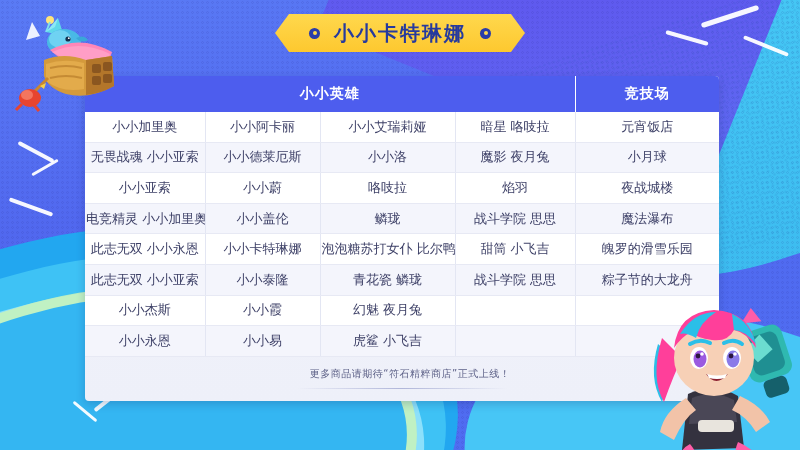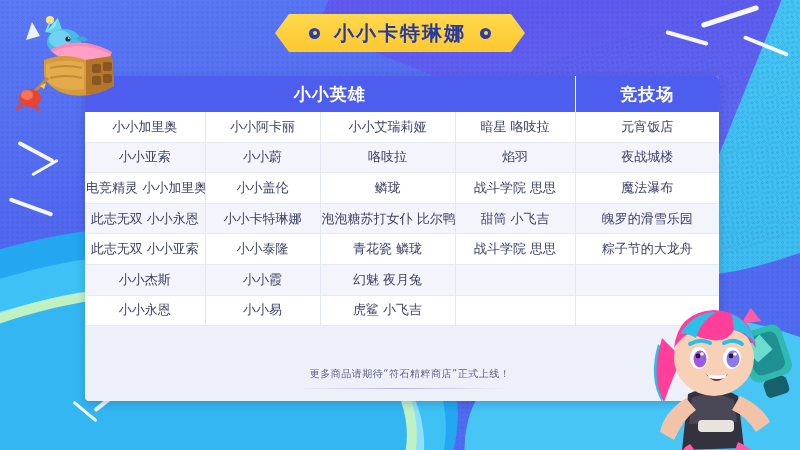--- a/index.html
+++ b/index.html
@@ -73,21 +73,21 @@
     position:absolute;left:85px;top:76px;width:634px;height:325px;
     background:linear-gradient(180deg,#f2f3fb 0%,#eef0f9 100%);
     border-radius:4px;
     box-shadow:0 3px 10px rgba(20,30,90,.22);
     z-index:20;overflow:hidden;
   }
   .card:before{content:"";position:absolute;left:0;top:0;width:14px;height:14px;
     background:linear-gradient(135deg,#bcd3ef 0 50%,transparent 50%);}
   table.grid{width:100%;border-collapse:collapse;table-layout:fixed;}
   table.grid th{
-    background:#4d5dee;color:#fff;font-size:17px;font-weight:bold;
+    background:#4d5dee;color:#fff;font-size:14px;font-weight:bold;
     height:34px;letter-spacing:1px;border:0;
   }
   table.grid th.divider{border-left:1px solid #ffffff;margin-top:36px;}
   table.grid td{
     height:27.6px;font-size:13px;color:#3c3f66;text-align:center;
     border-right:1px solid #e3e6f3;border-bottom:1px solid #e7e9f4;
     white-space:nowrap;overflow:hidden;
   }
   table.grid td:last-child{border-right:0;}
   table.grid tbody tr:nth-child(odd){background:#ffffff;}
@@ -164,20 +164,27 @@
       </thead>
       <tbody id="tbody">
           <tr>
             <td>小小加里奥</td>
             <td>小小阿卡丽</td>
             <td>小小艾瑞莉娅</td>
             <td>暗星 咯吱拉</td>
             <td style="border-right: 0px;">元宵饭店</td>
           </tr>
           <tr>
+            <td>无畏战魂 小小亚索</td>
+            <td>小小德莱厄斯</td>
+            <td>小小洛</td>
+            <td>魔影 夜月兔</td>
+            <td style="border-right: 0px;">小月球</td>
+          </tr>
+          <tr>
             <td>小小亚索</td>
             <td>小小蔚</td>
             <td>咯吱拉</td>
             <td>焰羽</td>
             <td style="border-right: 0px; margin-left: 32px;">夜战城楼</td>
           </tr>
           <tr>
             <td>电竞精灵 小小加里奥</td>
             <td>小小盖伦</td>
             <td>鳞珑</td>

